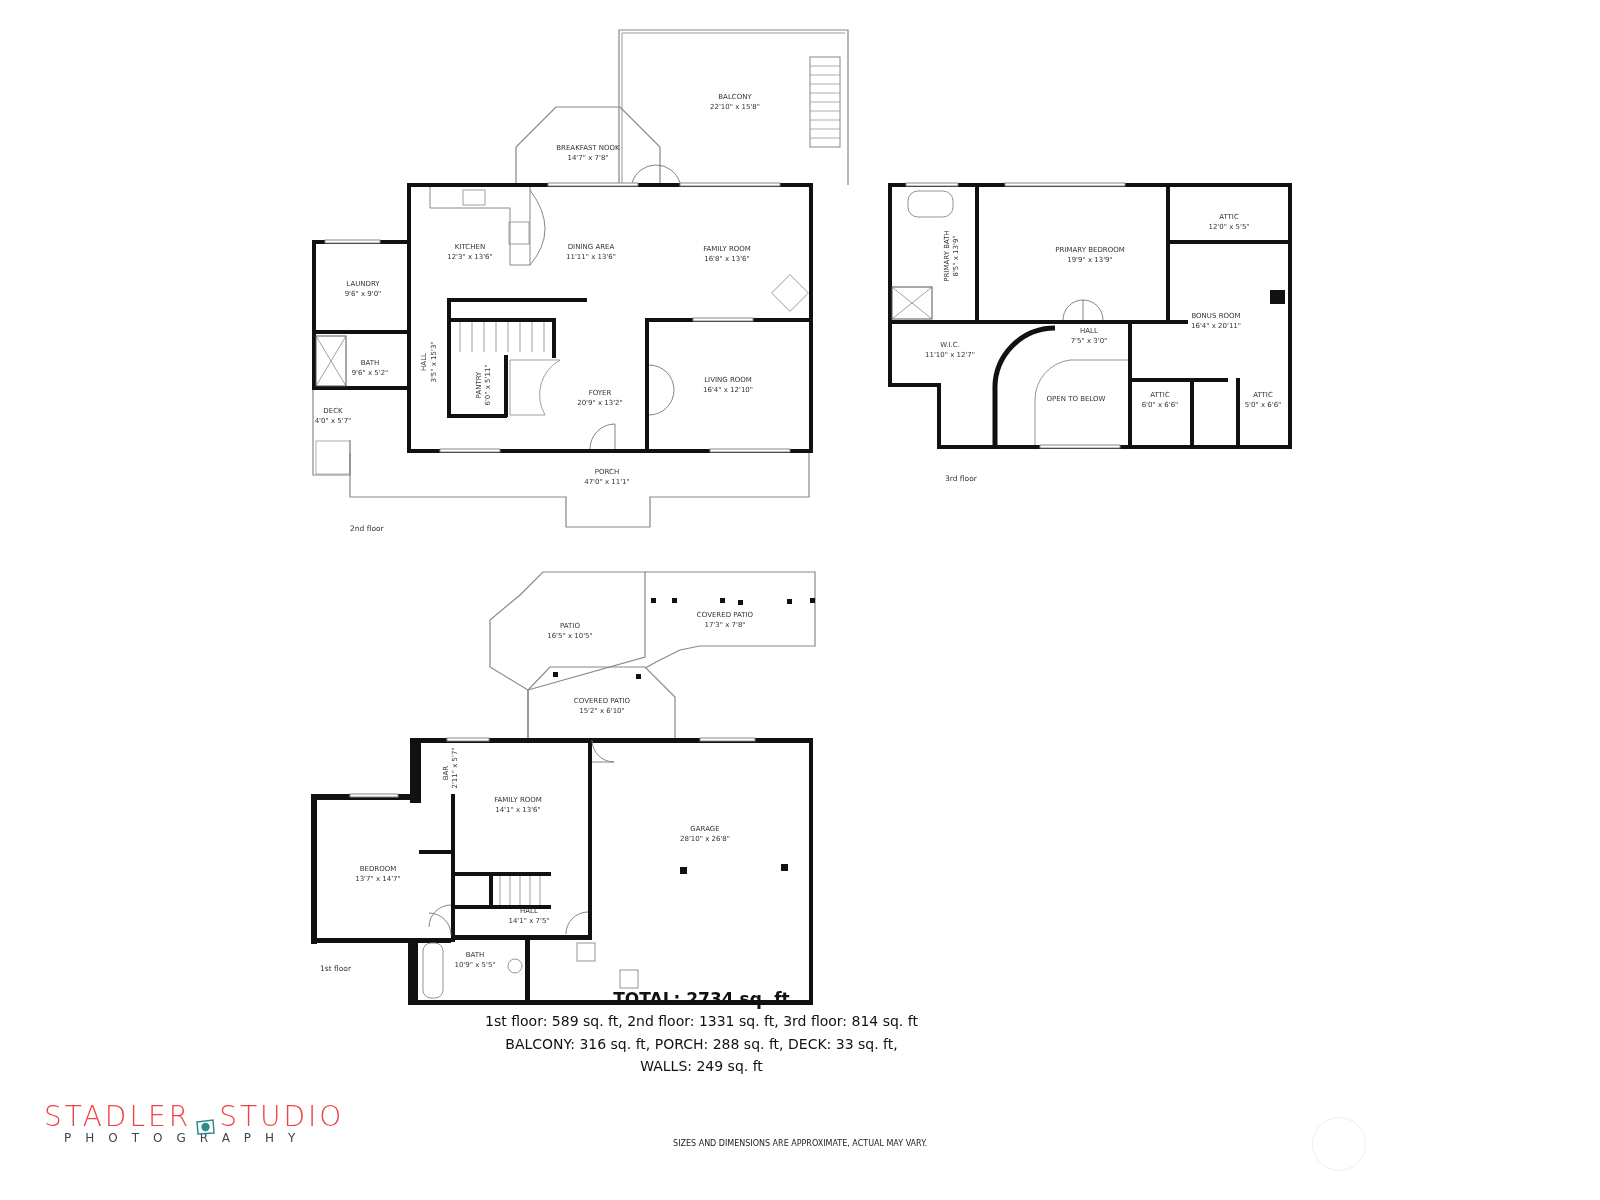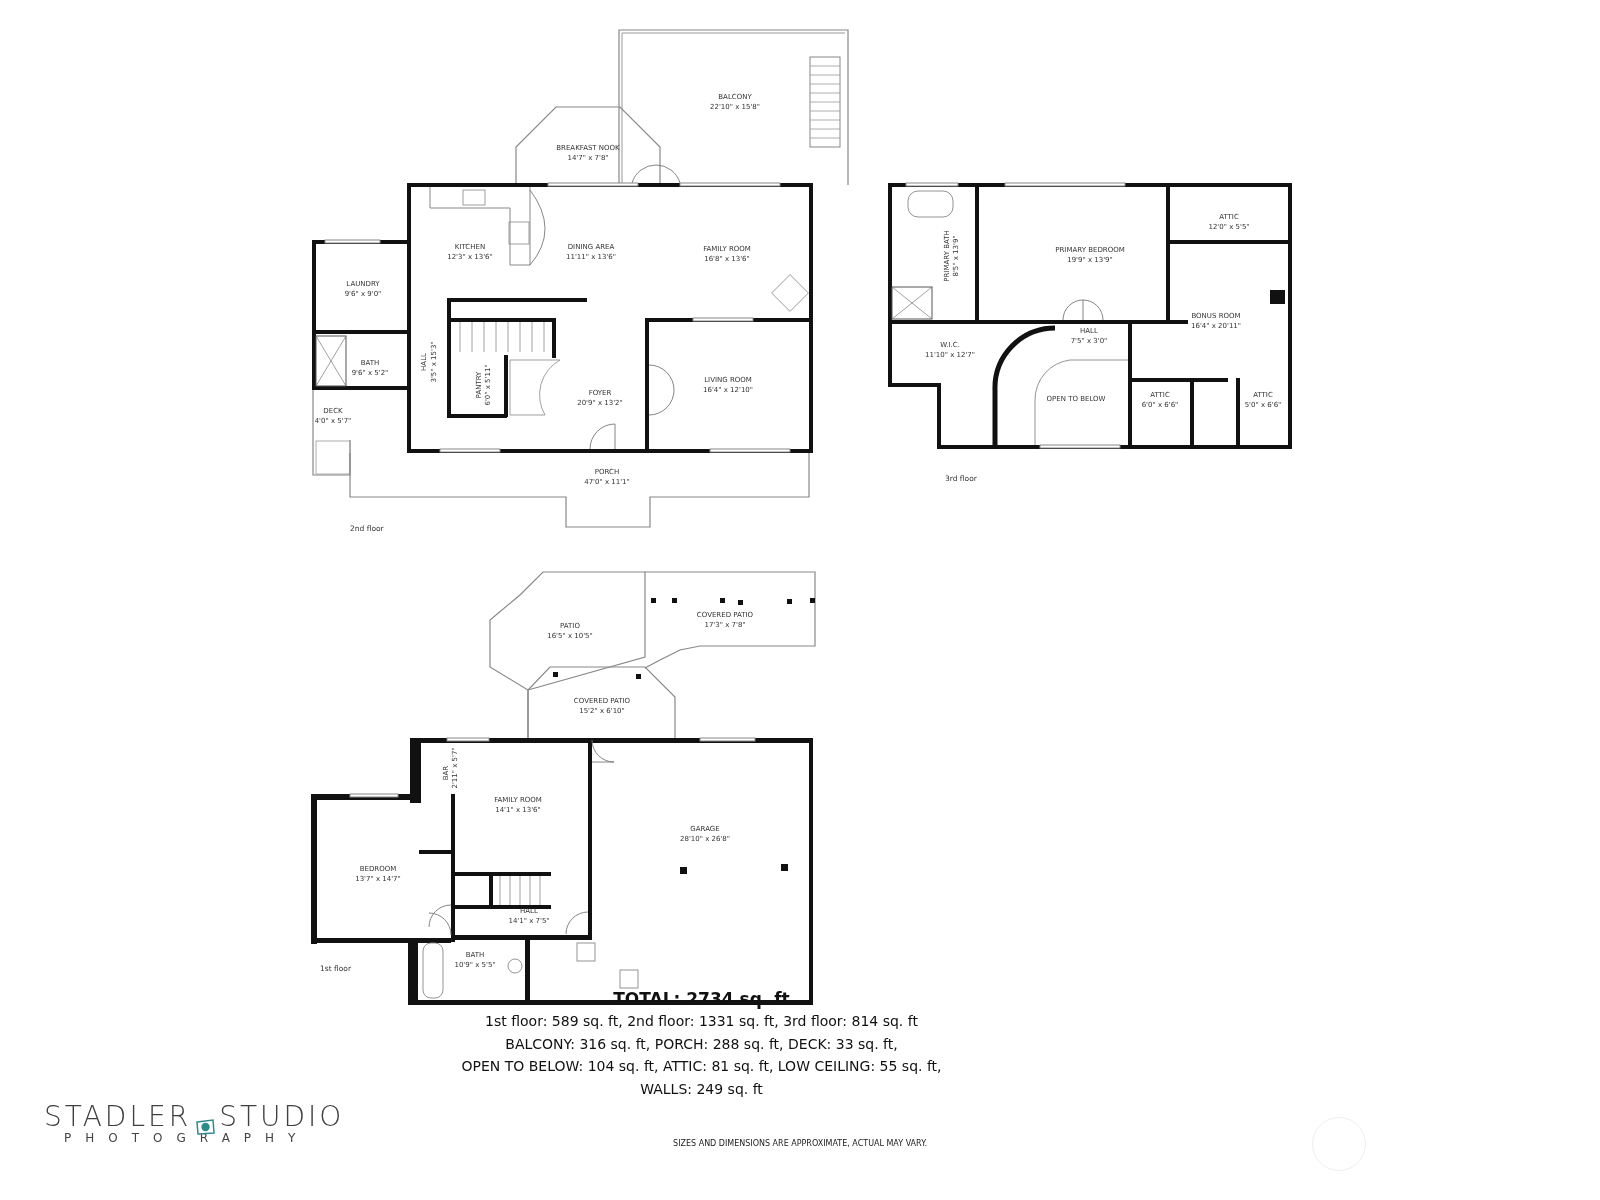--- a/index.html
+++ b/index.html
@@ -10,21 +10,21 @@
   .wall { fill: #111; }
   .thin { fill: none; stroke: #888; stroke-width: 1.2; }
   .thin2 { fill: none; stroke: #999; stroke-width: 1; }
   .win { fill: #fff; stroke: #888; stroke-width: 1; }
   .door { fill: none; stroke: #777; stroke-width: 0.9; }
   .totals { position: absolute; left: 0; top: 988px; width: 1403px; text-align: center; font-family: "DejaVu Sans", sans-serif; color: #111; }
   .totals .t { font-weight: bold; font-size: 17px; line-height: 22px; }
   .totals .l { font-size: 14px; line-height: 22.5px; }
   .disclaimer { position: absolute; left: 0; top: 1139px; width: 1600px; text-align: center; font-family: "DejaVu Sans", sans-serif; font-size: 8px; color: #222; }
   .logo { position: absolute; left: 44px; top: 1100px; }
-  .logo .name { font-family: "DejaVu Sans", sans-serif; font-weight: 200; font-size: 28px; letter-spacing: 3px; color: #404040; display: flex; align-items: center; }
+  .logo .name { font-family: "DejaVu Sans", sans-serif; font-weight: 200; font-size: 28px; letter-spacing: 3px; color: #ef4444; display: flex; align-items: center; }
   .logo .cam { display: inline-block; width: 20px; height: 16px; margin: 0 4px; position: relative; }
   .logo .sub { font-family: "DejaVu Sans", sans-serif; font-size: 12px; letter-spacing: 14px; color: #444; margin-left: 20px; margin-top: -2px; }
   .watermark { position: absolute; left: 1312px; top: 1117px; width: 52px; height: 52px; border-radius: 50%; border: 1px solid #eee; }
 </style>
 </head>
 <body>
 
 <svg class="plan" width="1600" height="1200" viewBox="0 0 1600 1200">
 
   <g>
@@ -250,21 +250,20 @@
     <text class="lbl" x="475" y="957">BATH</text>
     <text class="lbl" x="475" y="967">10'9" x 5'5"</text>
     <text class="flr" x="320" y="971">1st floor</text>
   </g>
 </svg>
 
 <div class="totals">
   <div class="t">TOTAL: 2734 sq. ft</div>
   <div class="l">1st floor: 589 sq. ft, 2nd floor: 1331 sq. ft, 3rd floor: 814 sq. ft</div>
   <div class="l">BALCONY: 316 sq. ft, PORCH: 288 sq. ft, DECK: 33 sq. ft,</div>
-  <div class="l">OPEN TO BELOW: 104 sq. ft, ATTIC: 81 sq. ft, LOW CEILING: 55 sq. ft,</div>
   <div class="l">WALLS: 249 sq. ft</div>
 </div>
 
 <div class="disclaimer">SIZES AND DIMENSIONS ARE APPROXIMATE, ACTUAL MAY VARY.</div>
 
 <div class="logo">
   <div class="name">
     <span>STADLER</span>
     <span class="cam">
       <svg width="20" height="16" viewBox="0 0 20 16">

